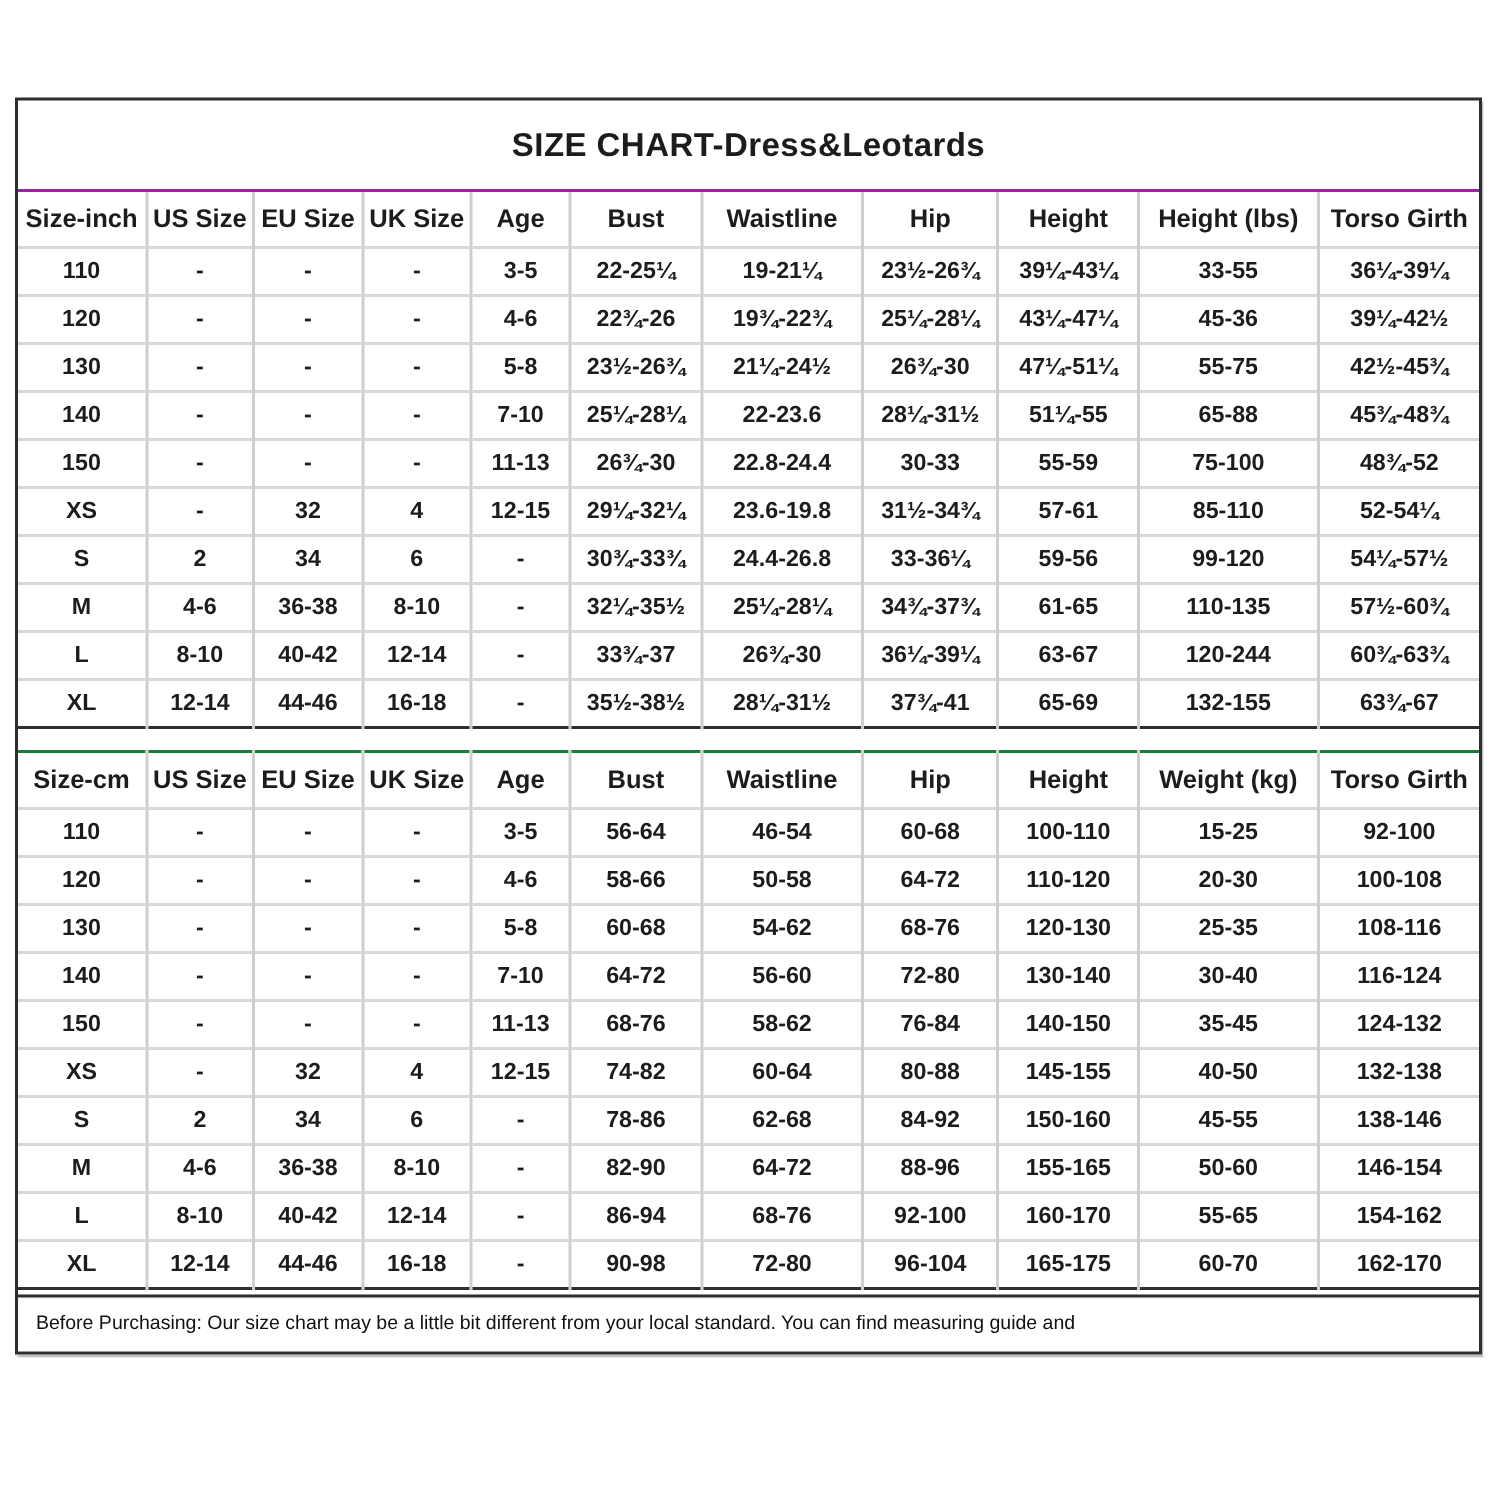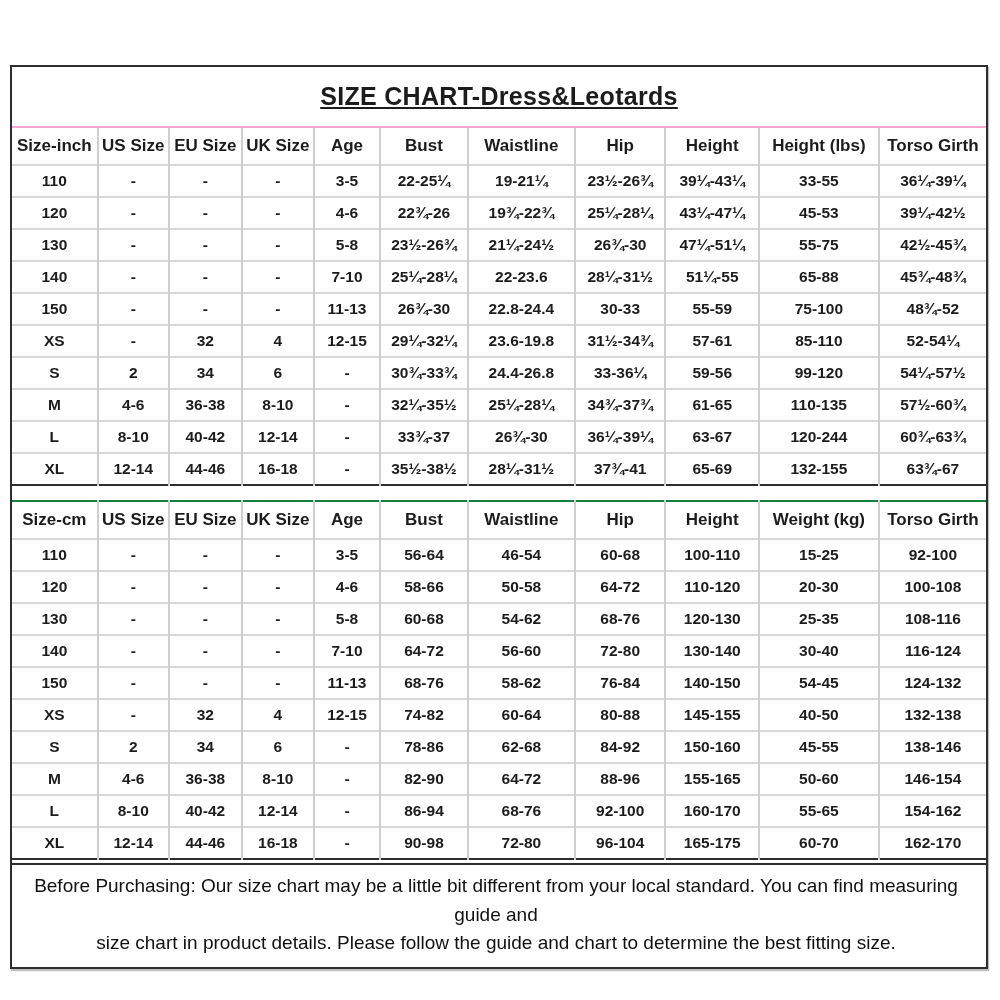--- a/index.html
+++ b/index.html
@@ -23,25 +23,24 @@
     box-sizing: border-box;
     border: 2px solid #2e2e2e;
     background: #ffffff;
     box-shadow: 1px 2px 1px rgba(0,0,0,0.25);
   }
   .title {
     height: 59px;
     display: flex;
     align-items: center;
     justify-content: center;
-    font-size: 25px;
+    font-size: 22px;
     font-weight: bold;
     letter-spacing: 0.3px;
-    border-bottom: 2px solid #f9a8d4;
-    text-decoration: underline;
+    border-bottom: 2px solid #a21caf;
   }
   table {
     width: 100%;
     border-collapse: collapse;
     table-layout: fixed;
   }
   th, td {
     text-align: center;
     vertical-align: middle;
     border-left: 2px solid #cfcfcf;
@@ -60,24 +59,23 @@
     font-weight: bold;
     height: 30px;
     border-top: 2px solid #d8d8d8;
   }
   table.inch-table { border-bottom: 2px solid #2e2e2e; border-radius: 10px; }
   table.cm-table   { border-top: 2px solid #15803d; border-bottom: 2px solid #2e2e2e; }
   .table-gap  { height: 14px; background: #ffffff; }
   .note-gap   { height: 3px;  background: #ffffff; }
   .footer-note {
     border-top: 2px solid #2e2e2e;
-    text-align: center;
-    font-size: 19px;
+    font-size: 13px;
     line-height: 1.5;
-    padding: 7px 6px 9px 0;
+    padding: 7px 6px 9px 12px;
     color: #111111;
   }
 </style>
 </head>
 <body>
 
 <div class="sheet">
   <div class="title">SIZE CHART-Dress&amp;Leotards</div>
 
   <table class="inch-table">
@@ -126,21 +124,21 @@
         <tr>
           <td>120</td>
           <td>-</td>
           <td>-</td>
           <td>-</td>
           <td>4-6</td>
           <td>22¾-26</td>
           <td>19¾-22¾</td>
           <td>25¼-28¼</td>
           <td>43¼-47¼</td>
-          <td>45-53</td>
+          <td>45-36</td>
           <td>39¼-42½</td>
         </tr>
         <tr>
           <td>130</td>
           <td>-</td>
           <td>-</td>
           <td>-</td>
           <td>5-8</td>
           <td>23½-26¾</td>
           <td>21¼-24½</td>
@@ -330,21 +328,21 @@
         <tr>
           <td>150</td>
           <td>-</td>
           <td>-</td>
           <td>-</td>
           <td>11-13</td>
           <td>68-76</td>
           <td>58-62</td>
           <td>76-84</td>
           <td>140-150</td>
-          <td>54-45</td>
+          <td>35-45</td>
           <td>124-132</td>
         </tr>
         <tr>
           <td>XS</td>
           <td>-</td>
           <td>32</td>
           <td>4</td>
           <td>12-15</td>
           <td>74-82</td>
           <td>60-64</td>
@@ -405,15 +403,14 @@
           <td>60-70</td>
           <td>162-170</td>
         </tr>
       </tbody>
     </table>
 
   <div class="note-gap"></div>
 
   <div class="footer-note">
       <div>Before Purchasing: Our size chart may be a little bit different from your local standard. You can find measuring guide and</div>
-      <div>size chart in product details. Please follow the guide and chart to determine the best fitting size.</div>
     </div>
 </div>
 
 </body></html>

